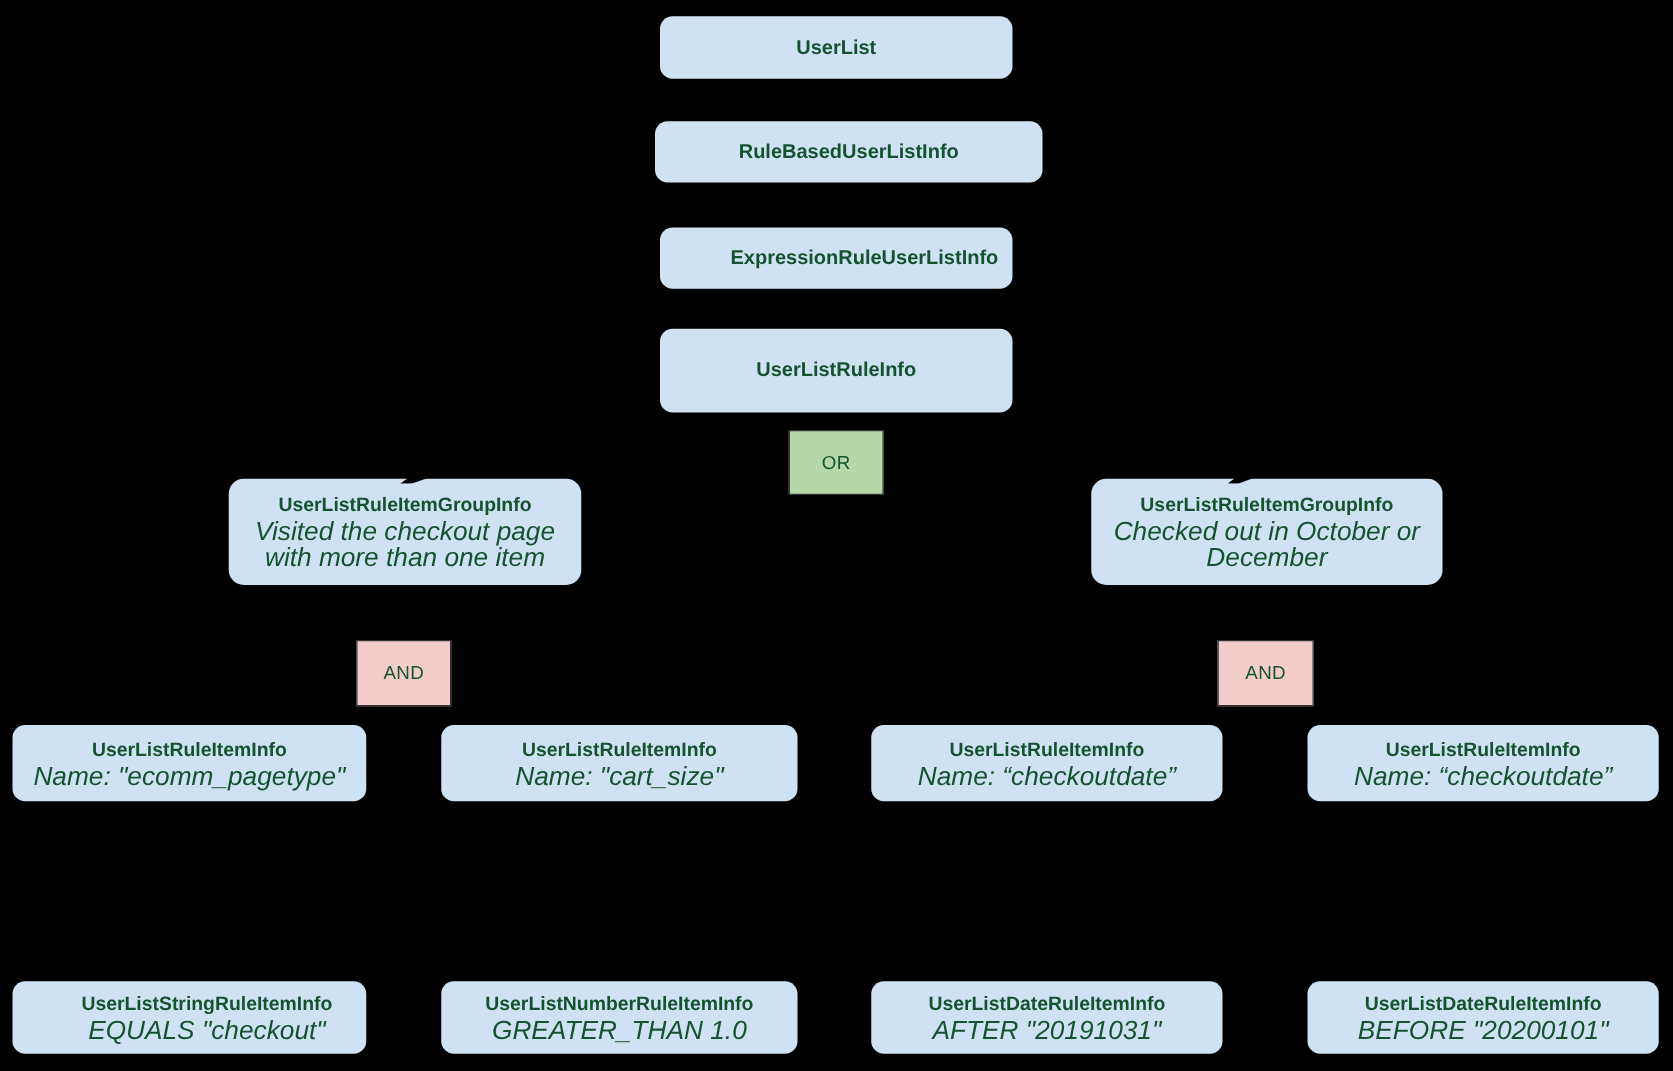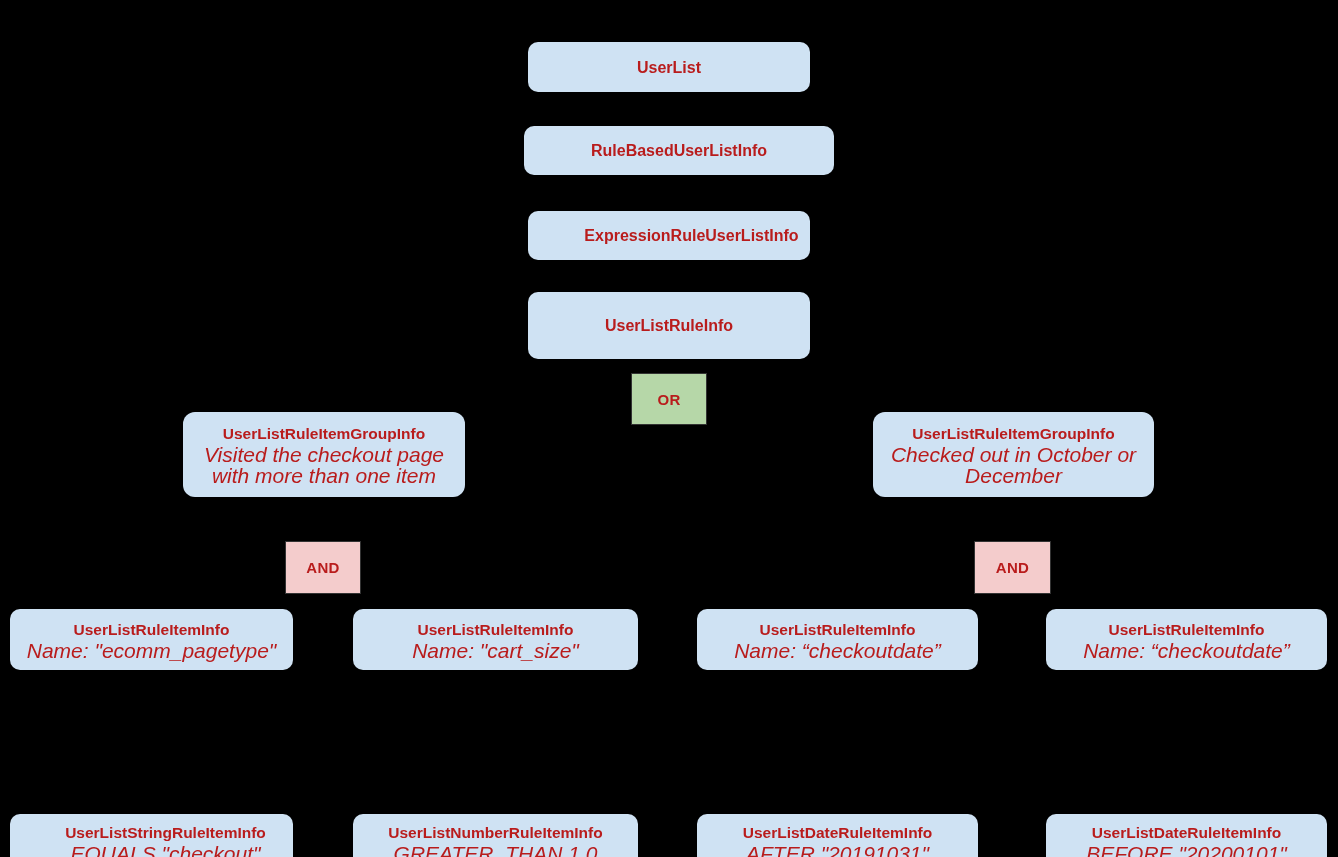--- a/index.html
+++ b/index.html
@@ -15,35 +15,34 @@
     background: #000000;
     overflow: hidden;
   }
   .node {
     position: absolute;
     box-sizing: border-box;
     display: flex;
     flex-direction: column;
     justify-content: center;
     text-align: center;
-    color: #b91c1c;
+    color: #14532d;
     line-height: 21px;
-    margin-top: 29px;
   }
   .blue {
     background: #cfe2f3;
     border-radius: 10px;
   }
   .group {
     border-radius: 12px;
     padding: 4px 14px;
   }
   .op {
     border: 1px solid #333333;
-    font-weight: bold;
+    font-weight: normal;
     font-size: 15px;
     letter-spacing: 0.3px;
   }
   .op-or  { background: #b6d7a8; }
   .op-and { background: #f4cccc; }
   .title {
     font-weight: bold;
     font-size: 15.5px;
   }
   .single .title { font-size: 16px; }

